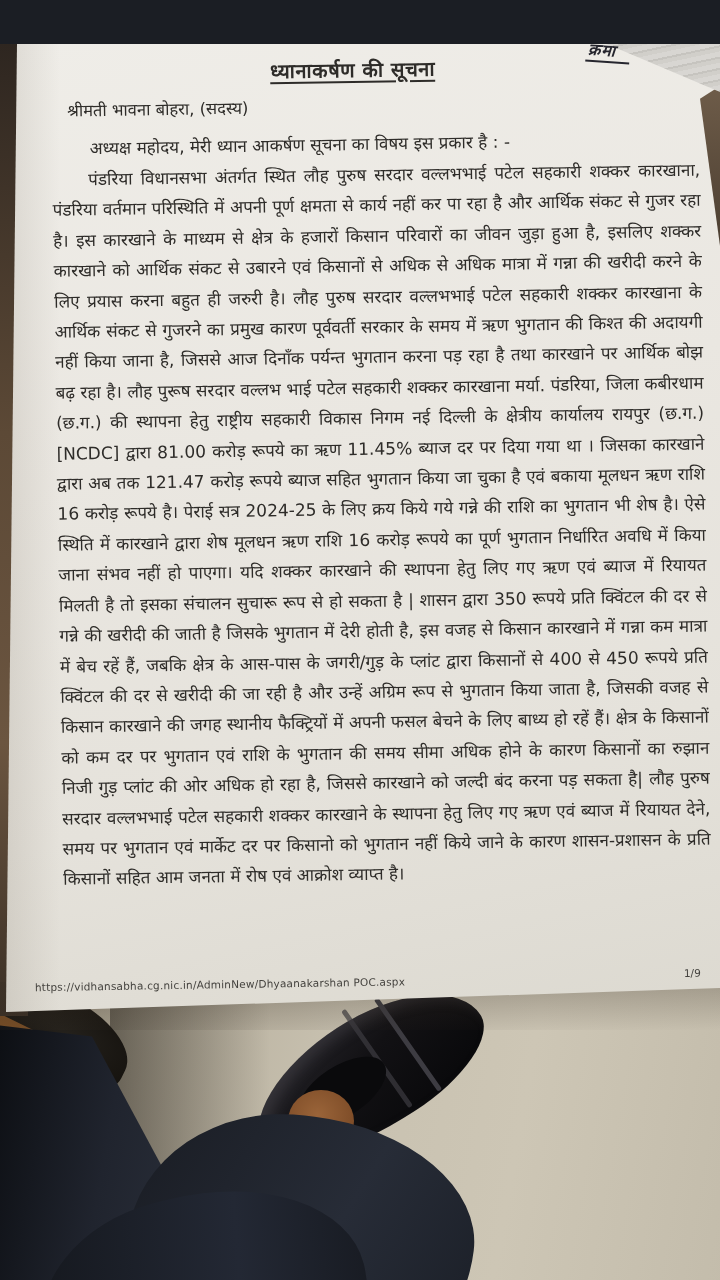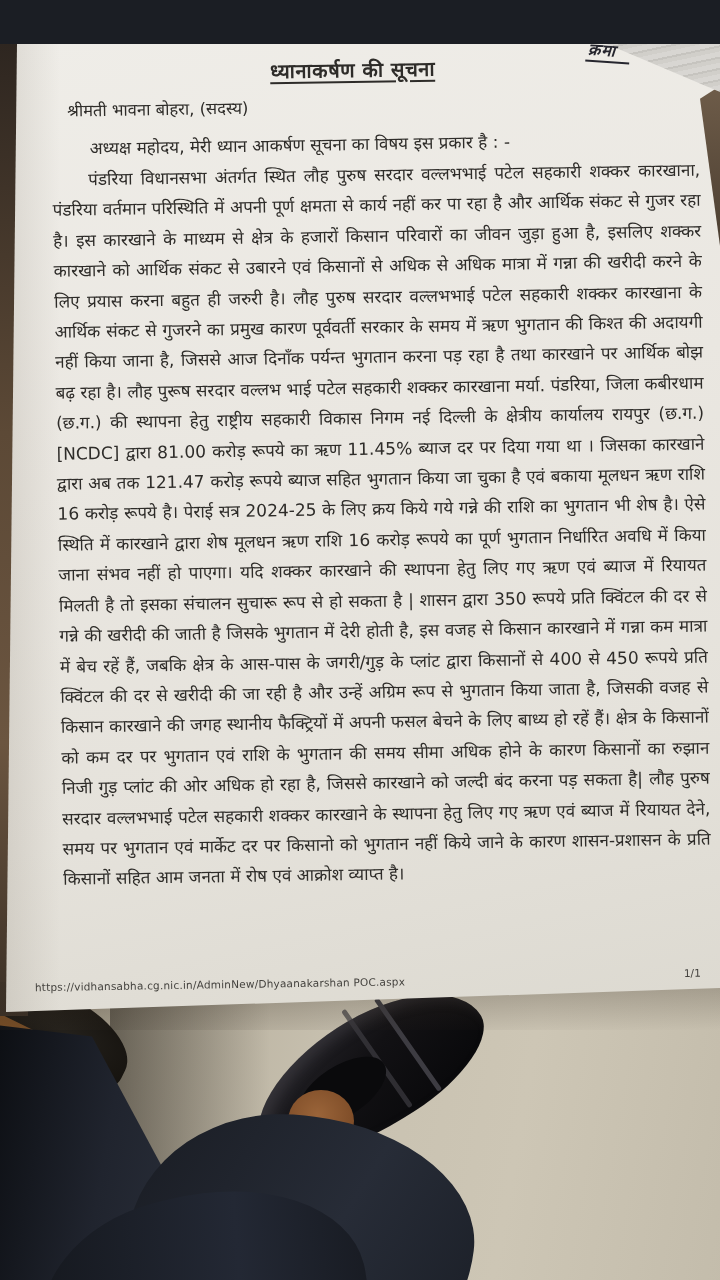--- a/index.html
+++ b/index.html
@@ -145,21 +145,21 @@
   <div class="paper-shadow"></div>
 
   <div class="paper">
     <div class="paper-content">
       <div class="doc-title">ध्यानाकर्षण की सूचना</div>
       <div class="member-line">श्रीमती भावना बोहरा, (सदस्य)</div>
       <div class="salutation">अध्यक्ष महोदय, मेरी ध्यान आकर्षण सूचना का विषय इस प्रकार है : -</div>
       <div class="doc-body">पंडरिया विधानसभा अंतर्गत स्थित लौह पुरुष सरदार वल्लभभाई पटेल सहकारी शक्कर कारखाना, पंडरिया वर्तमान परिस्थिति में अपनी पूर्ण क्षमता से कार्य नहीं कर पा रहा है और आर्थिक संकट से गुजर रहा है। इस कारखाने के माध्यम से क्षेत्र के हजारों किसान परिवारों का जीवन जुड़ा हुआ है, इसलिए शक्कर कारखाने को आर्थिक संकट से उबारने एवं किसानों से अधिक से अधिक मात्रा में गन्ना की खरीदी करने के लिए प्रयास करना बहुत ही जरुरी है। लौह पुरुष सरदार वल्लभभाई पटेल सहकारी शक्कर कारखाना के आर्थिक संकट से गुजरने का प्रमुख कारण पूर्ववर्ती सरकार के समय में ऋण भुगतान की किश्त की अदायगी नहीं किया जाना है, जिससे आज दिनाँक पर्यन्त भुगतान करना पड़ रहा है तथा कारखाने पर आर्थिक बोझ बढ़ रहा है। लौह पुरूष सरदार वल्लभ भाई पटेल सहकारी शक्कर कारखाना मर्या. पंडरिया, जिला कबीरधाम (छ.ग.) की स्थापना हेतु राष्ट्रीय सहकारी विकास निगम नई दिल्ली के क्षेत्रीय कार्यालय रायपुर (छ.ग.) [NCDC] द्वारा 81.00 करोड़ रूपये का ऋण 11.45% ब्याज दर पर दिया गया था । जिसका कारखाने द्वारा अब तक 121.47 करोड़ रूपये ब्याज सहित भुगतान किया जा चुका है एवं बकाया मूलधन ऋण राशि 16 करोड़ रूपये है। पेराई सत्र 2024-25 के लिए क्रय किये गये गन्ने की राशि का भुगतान भी शेष है। ऐसे स्थिति में कारखाने द्वारा शेष मूलधन ऋण राशि 16 करोड़ रूपये का पूर्ण भुगतान निर्धारित अवधि में किया जाना संभव नहीं हो पाएगा। यदि शक्कर कारखाने की स्थापना हेतु लिए गए ऋण एवं ब्याज में रियायत मिलती है तो इसका संचालन सुचारू रूप से हो सकता है | शासन द्वारा 350 रूपये प्रति क्विंटल की दर से गन्ने की खरीदी की जाती है जिसके भुगतान में देरी होती है, इस वजह से किसान कारखाने में गन्ना कम मात्रा में बेच रहें हैं, जबकि क्षेत्र के आस-पास के जगरी/गुड़ के प्लांट द्वारा किसानों से 400 से 450 रूपये प्रति क्विंटल की दर से खरीदी की जा रही है और उन्हें अग्रिम रूप से भुगतान किया जाता है, जिसकी वजह से किसान कारखाने की जगह स्थानीय फैक्ट्रियों में अपनी फसल बेचने के लिए बाध्य हो रहें हैं। क्षेत्र के किसानों को कम दर पर भुगतान एवं राशि के भुगतान की समय सीमा अधिक होने के कारण किसानों का रुझान निजी गुड़ प्लांट की ओर अधिक हो रहा है, जिससे कारखाने को जल्दी बंद करना पड़ सकता है| लौह पुरुष सरदार वल्लभभाई पटेल सहकारी शक्कर कारखाने के स्थापना हेतु लिए गए ऋण एवं ब्याज में रियायत देने, समय पर भुगतान एवं मार्केट दर पर किसानो को भुगतान नहीं किये जाने के कारण शासन-प्रशासन के प्रति किसानों सहित आम जनता में रोष एवं आक्रोश व्याप्त है।</div>
       <div class="paper-footer">
         <span class="footer-url">https://vidhansabha.cg.nic.in/AdminNew/Dhyaanakarshan  POC.aspx</span>
-        <span class="footer-page">1/1</span>
+        <span class="footer-page">1/9</span>
       </div>
     </div>
   </div>
 
   <div class="handwriting">क्रमा</div>
   <div class="stack-corner"></div>
   <div class="corner-dark"></div>
 
 </div>
 

